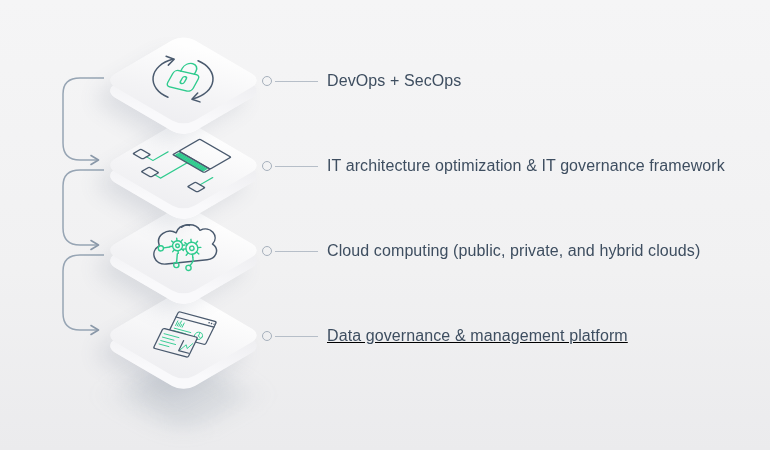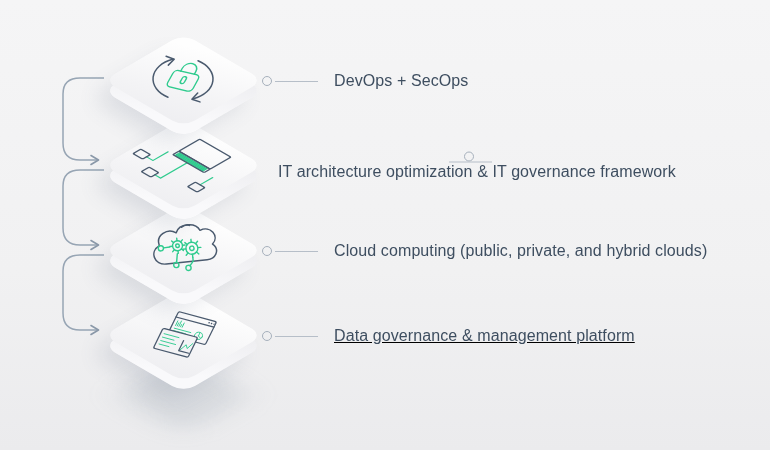--- a/index.html
+++ b/index.html
@@ -41,33 +41,33 @@
     transform:scaleY(0.56) rotate(45deg);
     filter:blur(16px);
     z-index:0;
   }
   
   .label-row{
     position:absolute;left:262px;display:flex;align-items:center;
     transform:translateY(-50%);z-index:10;
   }
   .row-1{top:81px;}
-  .row-2{top:166px;flex-direction:column;}
+  .row-2{top:166px;}
   .row-3{top:251px;justify-content:space-between;}
   .row-4{top:336px;text-decoration:underline;}
   .donut{
     width:8px;height:8px;border:1.4px solid #a6b0bc;border-radius:50%;
     background:transparent;flex:0 0 auto;
   }
   .leader{
     width:43px;height:0;border-top:1.4px solid #b6bec8;
     margin-left:3px;flex:0 0 auto;
   }
   .label-text{
-    margin-left:16px;font-size:16px;color:#3e4e60;letter-spacing:.1px;
+    margin-left:9px;font-size:16px;color:#3e4e60;letter-spacing:.1px;
     white-space:nowrap;
   }
   .ic-slate{stroke:#4a5a6e;fill:none;stroke-width:1.5;stroke-linecap:round;stroke-linejoin:round;}
   .ic-green{stroke:#2fcb8e;fill:none;stroke-width:1.4;stroke-linecap:round;stroke-linejoin:round;}
   .ic-thin-green{stroke:#2fcb8e;fill:none;stroke-width:1;stroke-linecap:round;}
 </style>
 </head>
 <body>
 
 <div class="stage">

